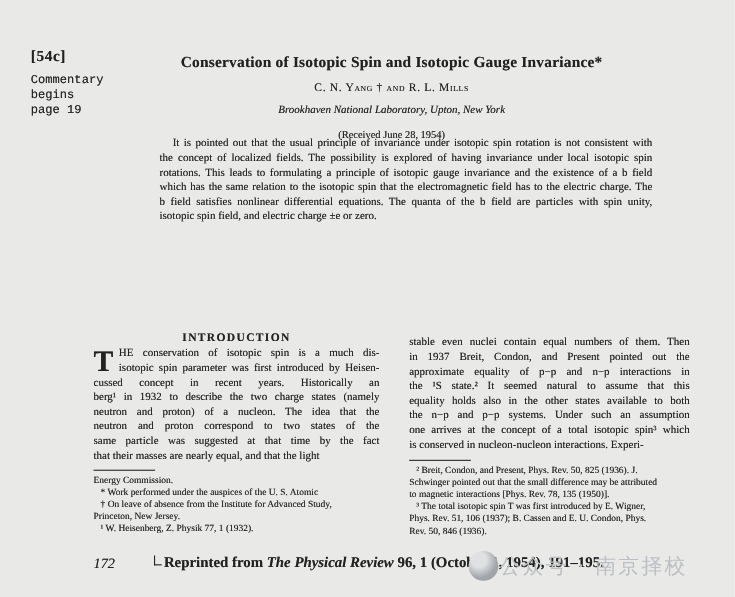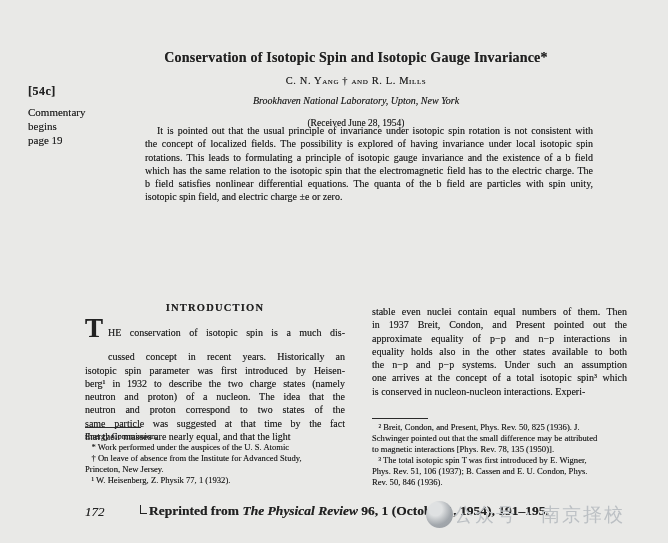--- a/index.html
+++ b/index.html
@@ -7,41 +7,41 @@
     position:relative;
     width:668px;height:543px;
     background:#e9e9e7;
     font-family:"Liberation Serif","DejaVu Serif",serif;
     color:#222;
     overflow:hidden;
     text-shadow:0 0 .4px rgba(20,20,20,.55);
   }
   
   .margin-note{position:absolute;left:28px;top:44px;width:110px;}
-  .margin-tag{font-size:12px;font-weight:bold;letter-spacing:.5px;margin-bottom:6px;margin-top:40px;}
-  .margin-note .line{font-size:11px;line-height:14px;}
+  .margin-tag{font-size:14px;font-weight:bold;letter-spacing:.5px;margin-bottom:6px;}
+  .margin-note .line{font-size:11px;line-height:14px;font-family:Liberation Mono, monospace;}
   
   .header{position:absolute;left:85px;top:50px;width:542px;text-align:center;}
   .title{font-size:14px;font-weight:bold;letter-spacing:.2px;}
   .authors{margin-top:9px;font-size:10.5px;font-variant:small-caps;letter-spacing:.6px;}
   .affiliation{margin-top:9px;font-size:10px;font-style:italic;}
   .received{margin-top:12px;font-size:9.5px;}
   
   .abstract{position:absolute;left:145px;top:124px;width:448px;font-size:10px;line-height:13.3px;}
   .justify .line{white-space:nowrap;overflow:hidden;text-align:justify;text-align-last:justify;}
   .justify .line:last-child{text-align-last:left;}
   .abstract .line:first-child{padding-left:12px;}
   
   .intro-heading{position:absolute;left:85px;top:302px;width:260px;text-align:center;
     font-size:10.5px;font-weight:bold;letter-spacing:1.2px;}
   .col{font-size:10px;line-height:13.3px;}
   .col-left{position:absolute;left:85px;top:315px;width:260px;}
   .col-right{position:absolute;left:372px;top:305px;width:255px;}
   .dropcap{position:absolute;left:0;top:1px;font-size:27px;line-height:24px;font-weight:bold;}
-  .has-dropcap .line:nth-child(-n+2){padding-left:23px;margin-top:11px;}
+  .has-dropcap .line:nth-child(-n+2){padding-left:23px;}
   .fn-rule{position:absolute;height:0;border-top:1.2px solid #2a2a2a;width:56px;}
   .fn-rule-left{left:85px;top:427px;}
   .fn-rule-right{left:372px;top:418px;}
   .fn{font-size:8.6px;line-height:10.9px;}
   .fn .line{white-space:pre;overflow:hidden;}
   .fn-left{position:absolute;left:85px;top:431px;width:264px;}
   .fn-right{position:absolute;left:372px;top:422px;width:260px;}
   
   .page-number{position:absolute;left:85px;top:504px;font-size:13px;font-style:italic;}
   .reprint{position:absolute;left:140px;top:503px;font-size:13.5px;font-weight:bold;white-space:nowrap;}
@@ -84,34 +84,35 @@
       <div class="line">b field satisfies nonlinear differential equations. The quanta of the b field are particles with spin unity,</div>
       <div class="line">isotopic spin field, and electric charge ±e or zero.</div>
     </div>
 
   <div class="intro-heading">INTRODUCTION</div>
 
   <div class="col col-left justify has-dropcap">
     <span class="dropcap">T</span>
     <div>
         <div class="line">HE conservation of isotopic spin is a much dis-</div>
+        <div class="line">isotopic spin parameter was first introduced by Heisen-</div>
         <div class="line">cussed concept in recent years. Historically an</div>
-        <div class="line">isotopic spin parameter was first introduced by Heisen-</div>
         <div class="line">berg¹ in 1932 to describe the two charge states (namely</div>
         <div class="line">neutron and proton) of a nucleon. The idea that the</div>
         <div class="line">neutron and proton correspond to two states of the</div>
         <div class="line">same particle was suggested at that time by the fact</div>
         <div class="line">that their masses are nearly equal, and that the light</div>
       </div>
   </div>
 
   <div class="col col-right justify">
       <div class="line">stable even nuclei contain equal numbers of them. Then</div>
       <div class="line">in 1937 Breit, Condon, and Present pointed out the</div>
       <div class="line">approximate equality of p−p and n−p interactions in</div>
+      <div class="line">the ¹S state.² It seemed natural to assume that this</div>
       <div class="line">equality holds also in the other states available to both</div>
       <div class="line">the n−p and p−p systems. Under such an assumption</div>
       <div class="line">one arrives at the concept of a total isotopic spin³ which</div>
       <div class="line">is conserved in nucleon-nucleon interactions. Experi-</div>
     </div>
 
   <div class="fn-rule fn-rule-left"></div>
   <div class="fn-rule fn-rule-right"></div>
 
   <div class="fn fn-left">

